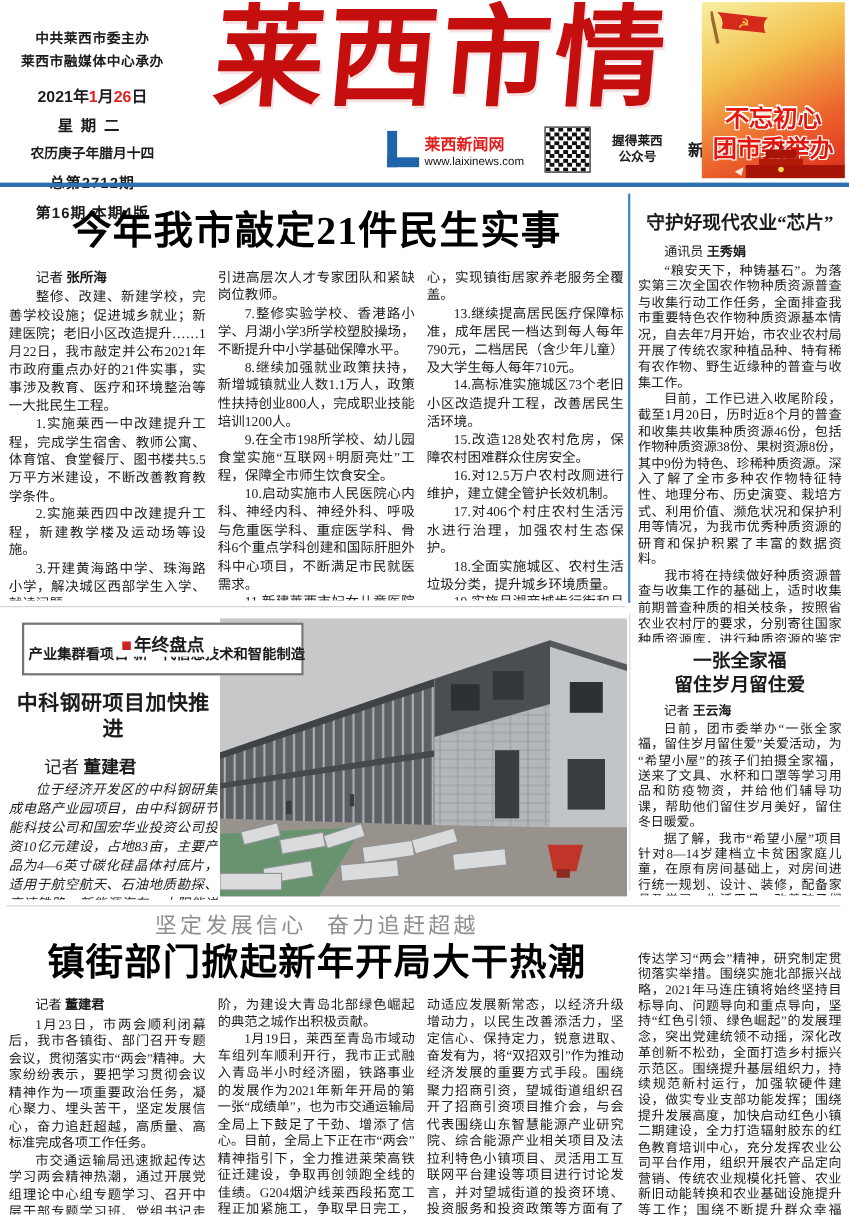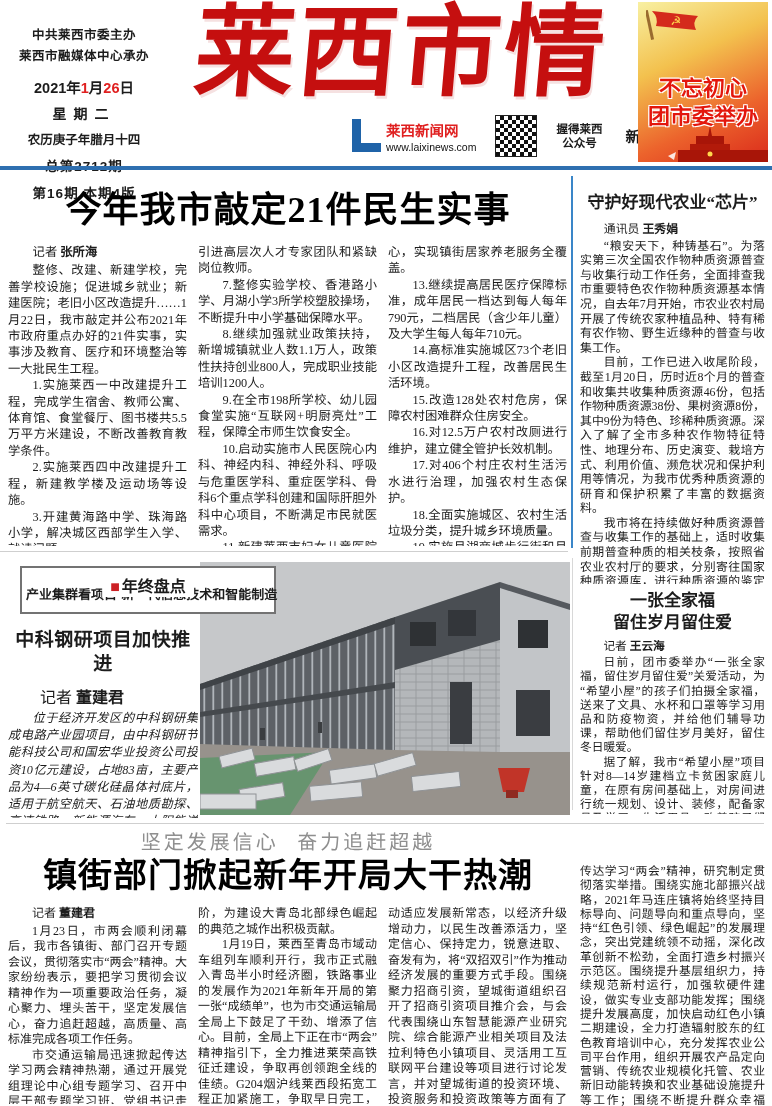--- a/index.html
+++ b/index.html
@@ -26,21 +26,21 @@
   .logo-mark{width:20px;height:24px;border-left:9px solid #1f63a8;border-bottom:9px solid #1f63a8;}
   .logo-name{font-size:14.5px;font-weight:bold;color:#e02020;margin:0;}
   .logo-url{font-size:10.5px;font-weight:normal;color:#111;margin:1px 0 0;}
   .qr{width:40px;height:40px;border:1px solid #222;
       background:repeating-conic-gradient(#111 0 25%,#fff 0 50%) 0 0/8px 8px;}
   .qr-cap{font-size:11.5px;font-weight:bold;text-align:center;line-height:14px;margin:0;}
   .hotline{font-size:15px;font-weight:bold;white-space:nowrap;margin-left:4px;}
   
   .slogan{position:absolute;right:4px;top:2px;width:130px;height:160px;overflow:hidden;
       background:linear-gradient(155deg,#f8f0a2 0%,#f3c14e 35%,#ec632c 70%,#da2a1b 100%);}
-  .slogan-lines{position:absolute;left:0;top:73px;width:100%;text-align:center;
+  .slogan-lines{position:absolute;left:0;top:92px;width:100%;text-align:center;
       font-family:"Liberation Sans","DejaVu Sans",sans-serif;}
   .slogan-lines p{margin:0;font-size:22px;line-height:28px;font-weight:900;color:#e3170d;
       text-shadow:-1px -1px 0 #fff,1px -1px 0 #fff,-1px 1px 0 #fff,1px 1px 0 #fff;}
   .flag-svg{position:absolute;left:8px;top:6px;}
   .gate-svg{position:absolute;left:0;bottom:0;}
   
   .blue-rule{position:absolute;left:0;top:166px;width:772px;height:4px;background:#2e6fb0;}
   .vrule-blue{position:absolute;left:571px;top:176px;width:2px;height:372px;background:#3a86c8;}
   .vrule-gray{position:absolute;left:571.5px;top:558px;width:1px;height:252px;background:#d8d8d8;}
   .hr-mid{position:absolute;left:0;top:551px;width:568px;height:1px;background:#cfcfcf;}

